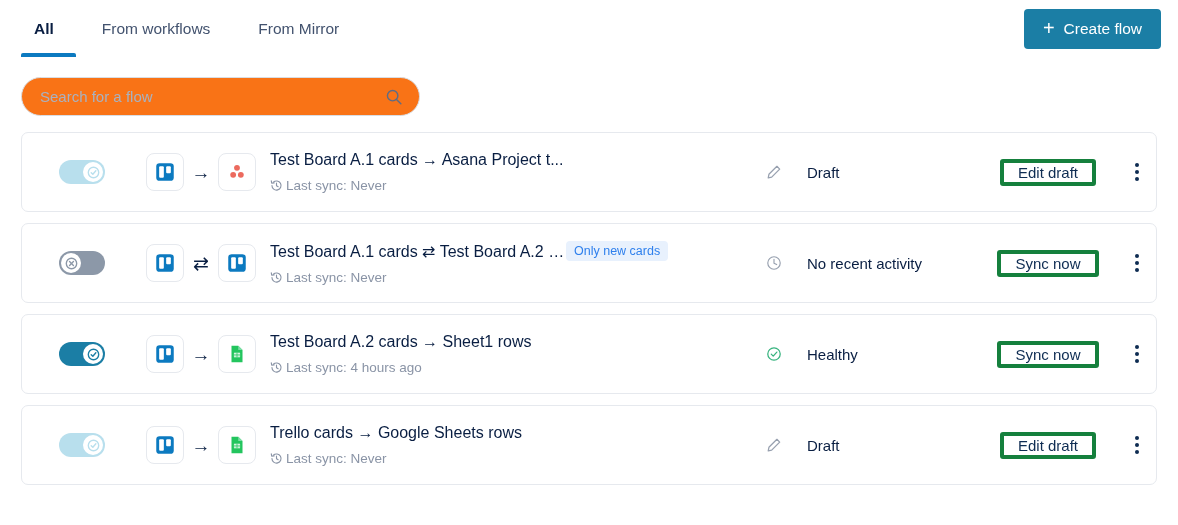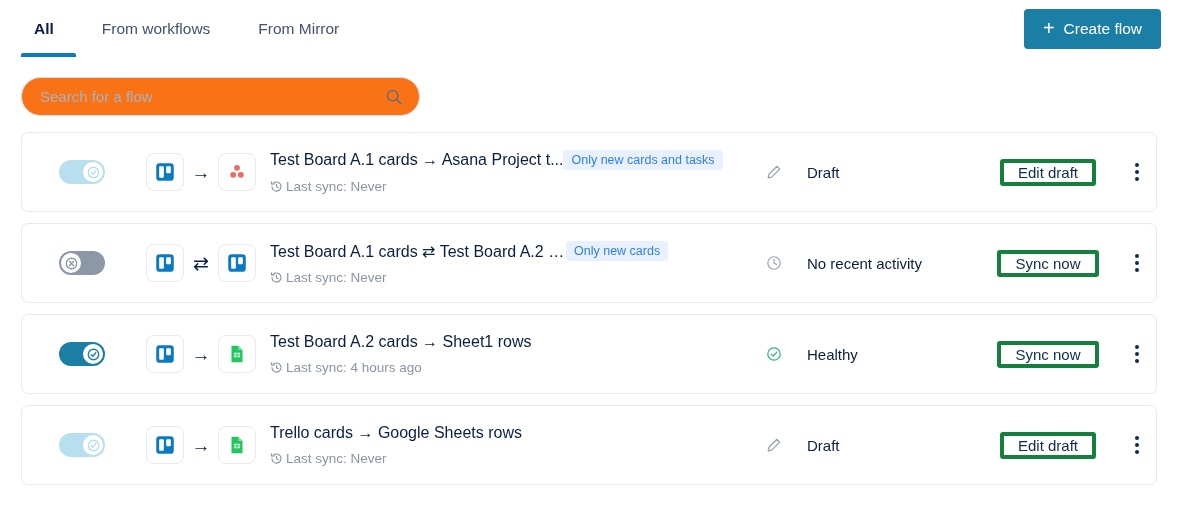--- a/index.html
+++ b/index.html
@@ -296,21 +296,20 @@
         <svg viewBox="0 0 24 24" width="20" height="20">
           <circle cx="12" cy="7" r="3.5" fill="#ec6a5e"></circle>
           <circle cx="7.4" cy="15.4" r="3.5" fill="#ec6a5e"></circle>
           <circle cx="16.6" cy="15.4" r="3.5" fill="#ec6a5e"></circle>
         </svg>
       </div>
     </div>
     <div class="info-cell">
       <div class="title-line">
         <span class="flow-title">Test Board A.1 cards → Asana Project t...</span>
-        <span class="badge">Only new cards and tasks</span>
       </div>
       <div class="sync-line">
         <span>
           <svg viewBox="0 0 16 16" width="13" height="13" fill="none" stroke="#8a94a6" stroke-width="1.4" stroke-linecap="round" stroke-linejoin="round">
             <path d="M2.4 8a5.6 5.6 0 1 0 1.7-4"></path>
             <polyline points="1.6,2.2 2.1,5.2 5.1,4.7"></polyline>
             <polyline points="8,5.1 8,8.2 10,9.4"></polyline>
           </svg>
         </span>
         <span>Last sync: Never</span>

